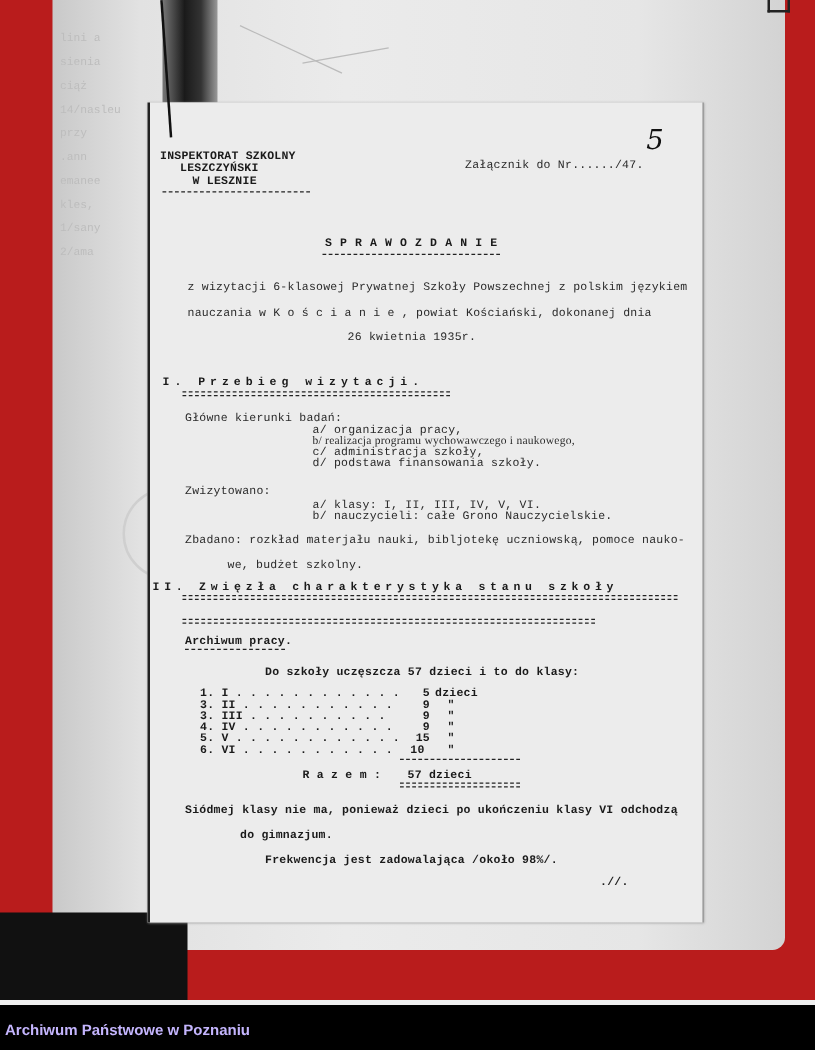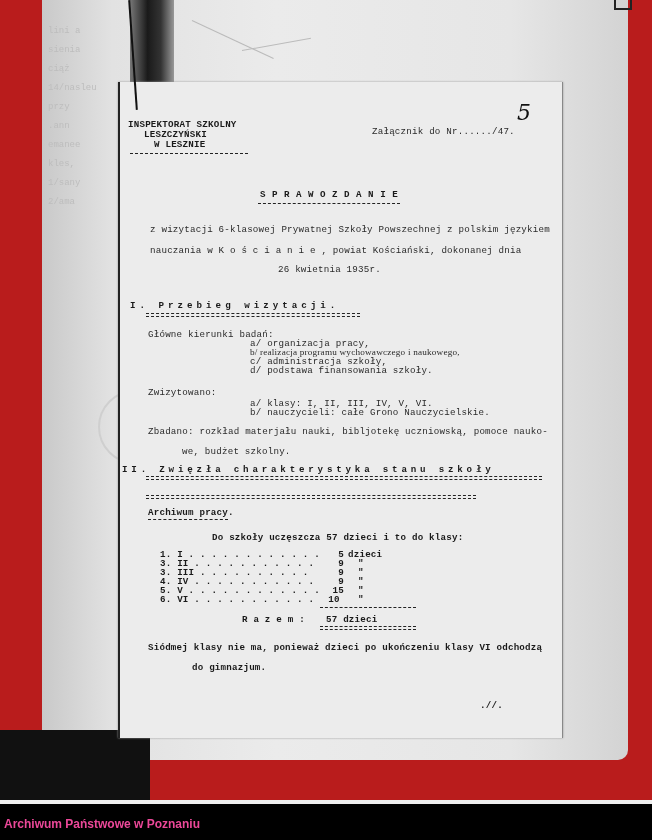--- a/index.html
+++ b/index.html
@@ -26,21 +26,21 @@
   }
   .pencil-line { position: absolute; left: 12px; top: -82px; width: 2px; height: 110px; background: #111; transform: rotate(-4deg); }
   .t { position: absolute; color: #1a1a1a; font-size: 9.2px; white-space: pre; letter-spacing: 0.2px; font-weight: bold; }
   .thin { font-weight: normal; color: #2a2a2a; }
   .spaced { letter-spacing: 6.5px; }
   .dash { position: absolute; border-top: 1px dashed #222; height: 0; }
   .dbl { position: absolute; border-top: 1px dashed #222; border-bottom: 1px dashed #222; height: 2px; }
   .handnum { position: absolute; font-family: "DejaVu Serif", serif; font-size: 22px; font-style: italic; color: #111; }
   .footer-bar { position: absolute; left: 0; top: 800px; width: 652px; height: 4px; background: #f0f0f0; }
   .footer { position: absolute; left: 0; top: 804px; width: 652px; height: 36px; background: #000; }
-  .footer-label { position: absolute; left: 4px; top: 13px; color: #ec4899; font-family: "Liberation Sans", "DejaVu Sans", sans-serif; font-size: 12px; font-weight: bold; }
+  .footer-label { position: absolute; left: 4px; top: 13px; color: #c4b5fd; font-family: "Liberation Sans", "DejaVu Sans", sans-serif; font-size: 12px; font-weight: bold; }
   .corner-mark { position: absolute; left: 572px; top: -2px; width: 14px; height: 10px; border: 2px solid #222; border-top: none; }
 </style>
 </head>
 <body>
 
 <div class="viewer">
   <div class="back-sheet">
     <div class="fold"></div>
     <div class="crack" style="left:150px;top:20px;width:90px;transform:rotate(25deg);"></div>
     <div class="crack" style="left:200px;top:50px;width:70px;transform:rotate(-10deg);"></div>
@@ -119,20 +119,21 @@
       <div class="t" style="left:238px;top:512px;">"</div>
 
       <div class="dash" style="left:200px;top:525px;width:96px;"></div>
       <div class="t" style="left:122px;top:532px;">R a z e m :</div>
       <div class="t" style="left:206px;top:532px;">57 dzieci</div>
       <div class="dbl" style="left:200px;top:544px;width:96px;"></div>
     </div>
 
     <div class="t" style="left:28px;top:560px;">Siódmej klasy nie ma, ponieważ dzieci po ukończeniu klasy VI odchodzą</div>
     <div class="t" style="left:28px;top:580px;margin-left:44px;">do gimnazjum.</div>
+    <div class="t" style="left:92px;top:600px;">Frekwencja jest zadowalająca /około 98%/.</div>
     <div class="t" style="left:360px;top:618px;">.//.</div>
   </div>
 </div>
 
 <div class="footer-bar"></div>
 <div class="footer">
   <span class="footer-label">Archiwum Państwowe w Poznaniu</span>
 </div>
 
 </body></html>

